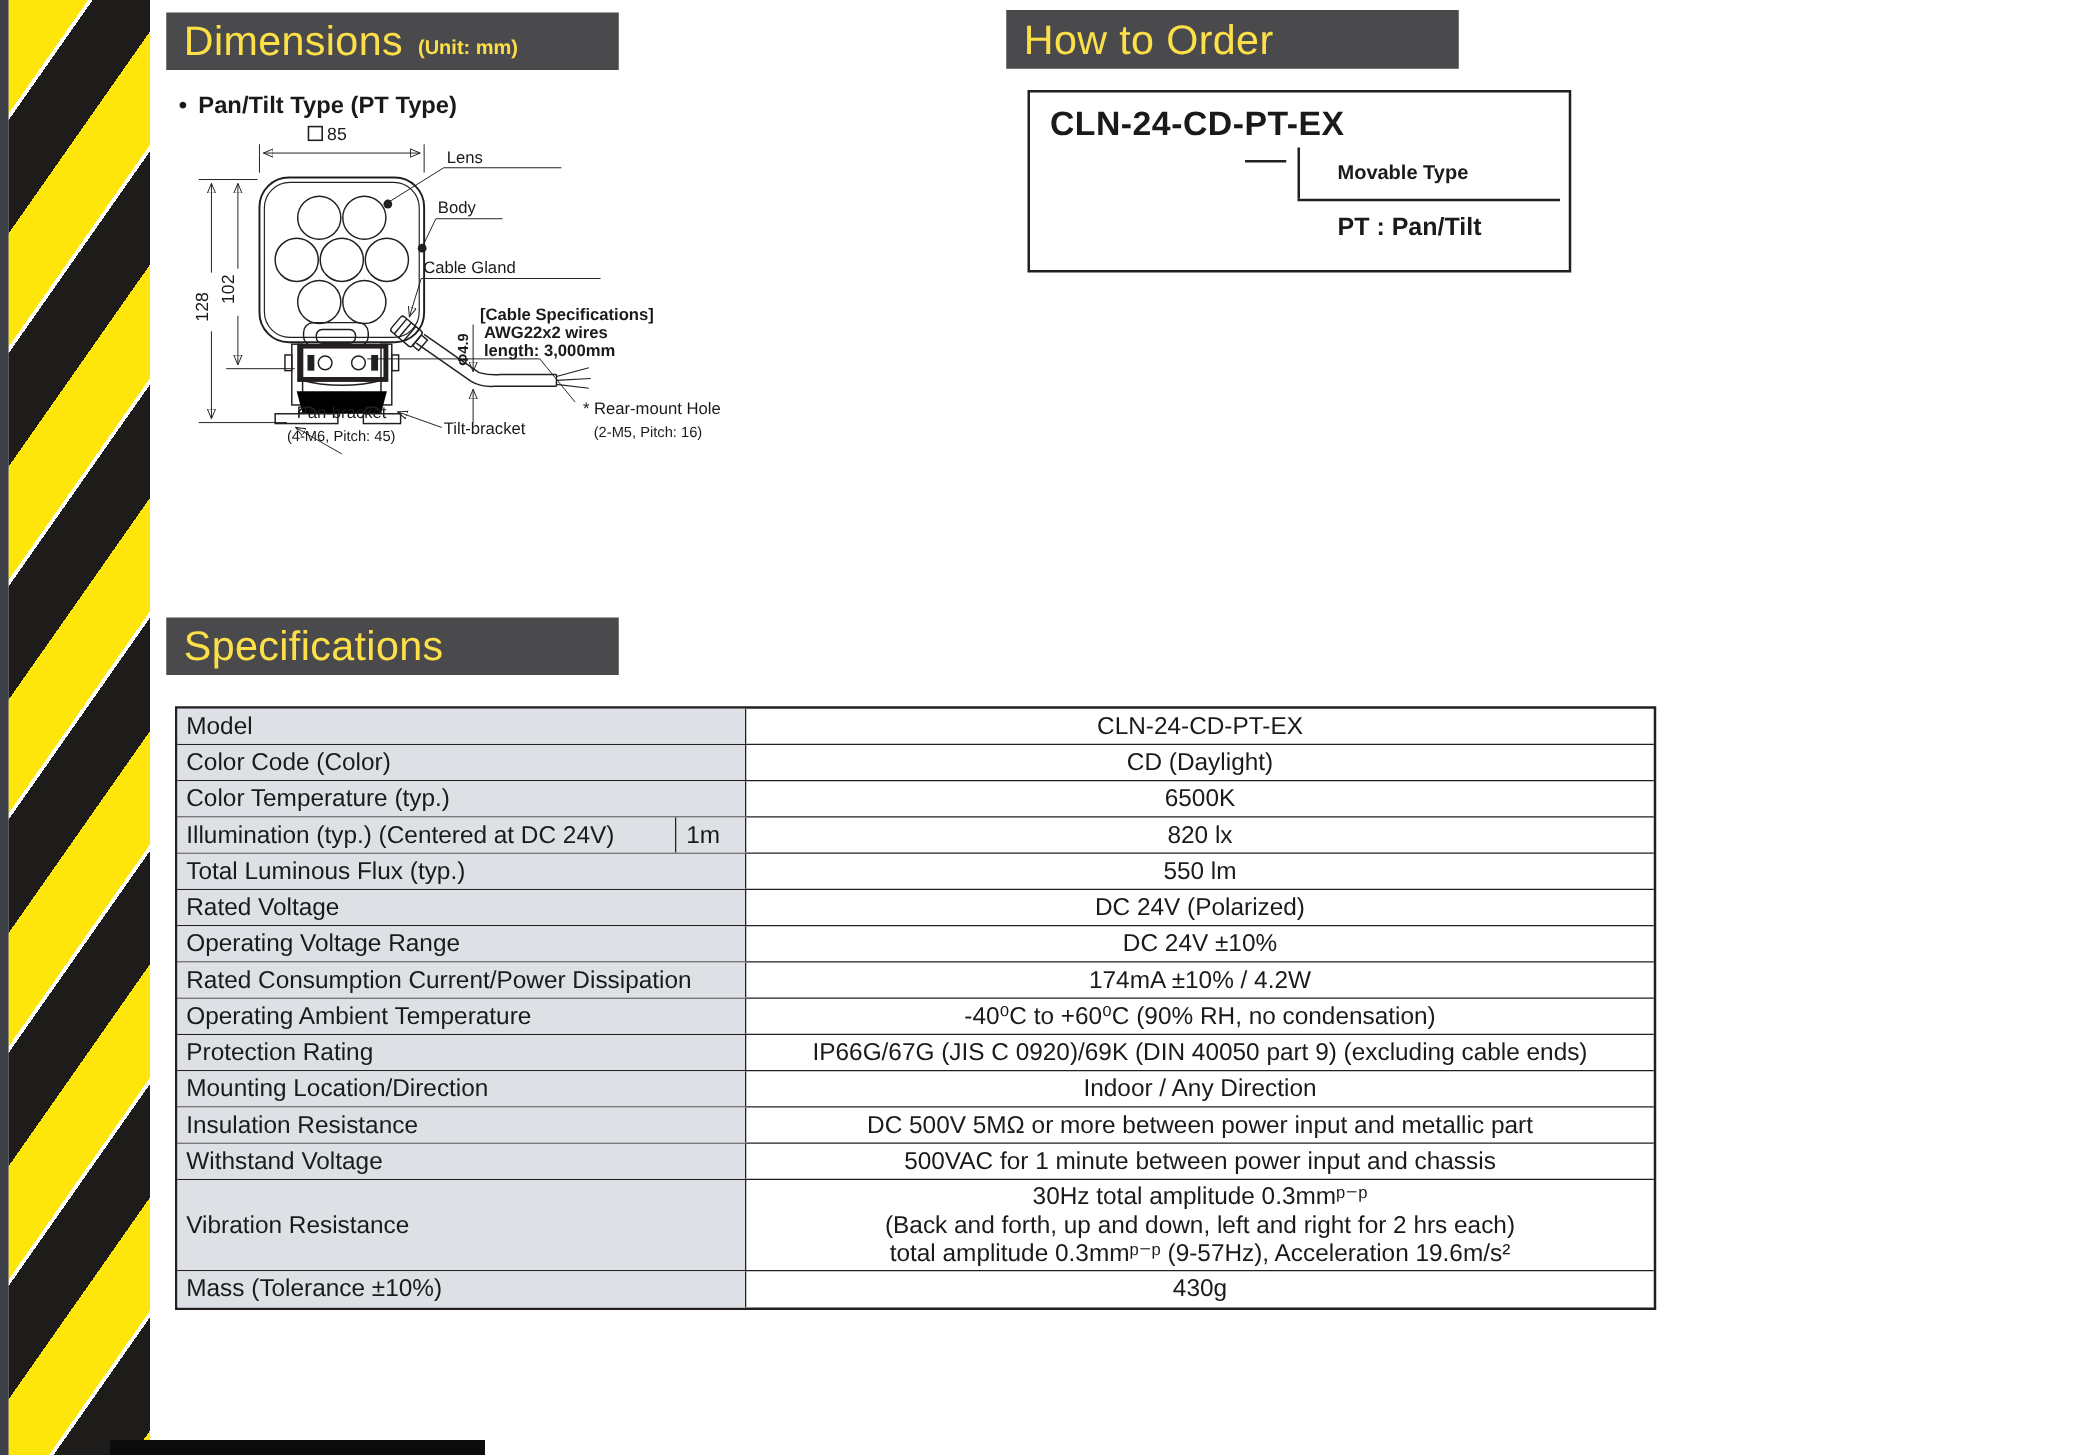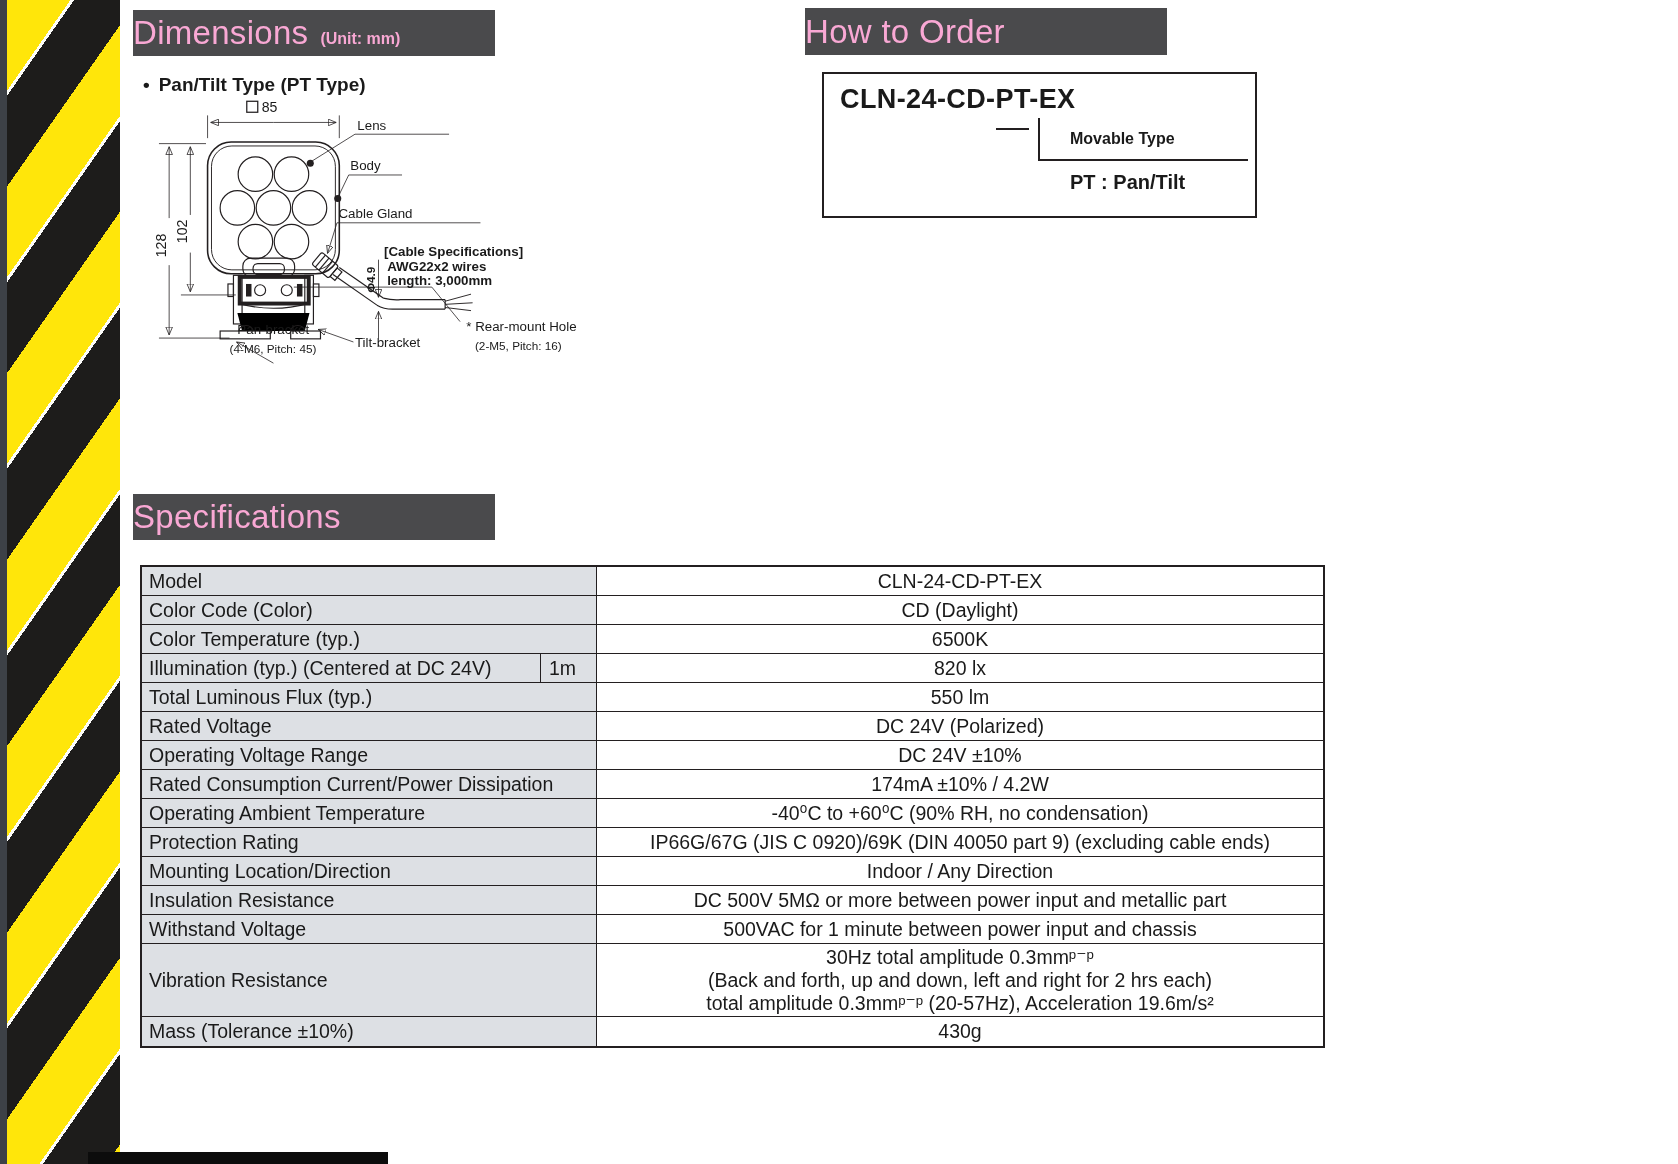--- a/index.html
+++ b/index.html
@@ -6,22 +6,22 @@
   body{
     width:1678px;height:1164px;position:relative;overflow:hidden;
     background:#ffffff;color:#1a1a1a;
     font-family:"Liberation Sans","DejaVu Sans",sans-serif;
   }
   .edge-strip{position:absolute;left:0;top:0;width:7px;height:1164px;background:#3d4147;}
   .hazard{position:absolute;left:7px;top:0;width:113px;height:1164px;
     background:repeating-linear-gradient(125deg,#ffe60a 0 52px,#fdfdfa 52px 55px,#1d1c1b 55px 107px);}
   .bottom-bar{position:absolute;left:88px;top:1152px;width:300px;height:12px;background:#0c0c0c;}
 
-  .section-title{position:absolute;background:#4a4a4c;color:#f9a8d4;display:flex;align-items:center;
-    box-sizing:border-box;}
+  .section-title{position:absolute;background:#4a4a4c;color:#fde047;display:flex;align-items:center;
+    padding-left:14px;box-sizing:border-box;}
   .section-title .t{font-size:33px;letter-spacing:.3px;}
   .section-title .u{font-size:16px;font-weight:700;margin-left:12px;margin-top:12px;}
   #dim-title{left:133px;top:10px;width:362px;height:46px;}
   #order-title{left:805px;top:8px;width:362px;height:47px;}
   #spec-title{left:133px;top:494px;width:362px;height:46px;}
 
   .subtitle{position:absolute;left:143px;top:74px;font-size:19px;font-weight:700;}
   .subtitle .b{margin-right:9px;}
 
   #dim-svg{position:absolute;left:133px;top:95px;}
@@ -317,21 +317,21 @@
         <div>500VAC for 1 minute between power input and chassis</div>
       </div>
   </div>
   <div class="srow tall">
     <div class="scell-l">
         <span class="lbl">Vibration Resistance</span>
       </div>
     <div class="scell-v">
       <div>30Hz total amplitude 0.3mmᵖ⁻ᵖ</div>
       <div>(Back and forth, up and down, left and right for 2 hrs each)</div>
-      <div>total amplitude 0.3mmᵖ⁻ᵖ (20-57Hz), Acceleration 19.6m/s²</div>
+      <div>total amplitude 0.3mmᵖ⁻ᵖ (9-57Hz), Acceleration 19.6m/s²</div>
     </div>
   </div>
   <div class="srow last">
     <div class="scell-l">
         <span class="lbl">Mass (Tolerance ±10%)</span>
       </div>
     <div class="scell-v">
         <div>430g</div>
       </div>
   </div>

